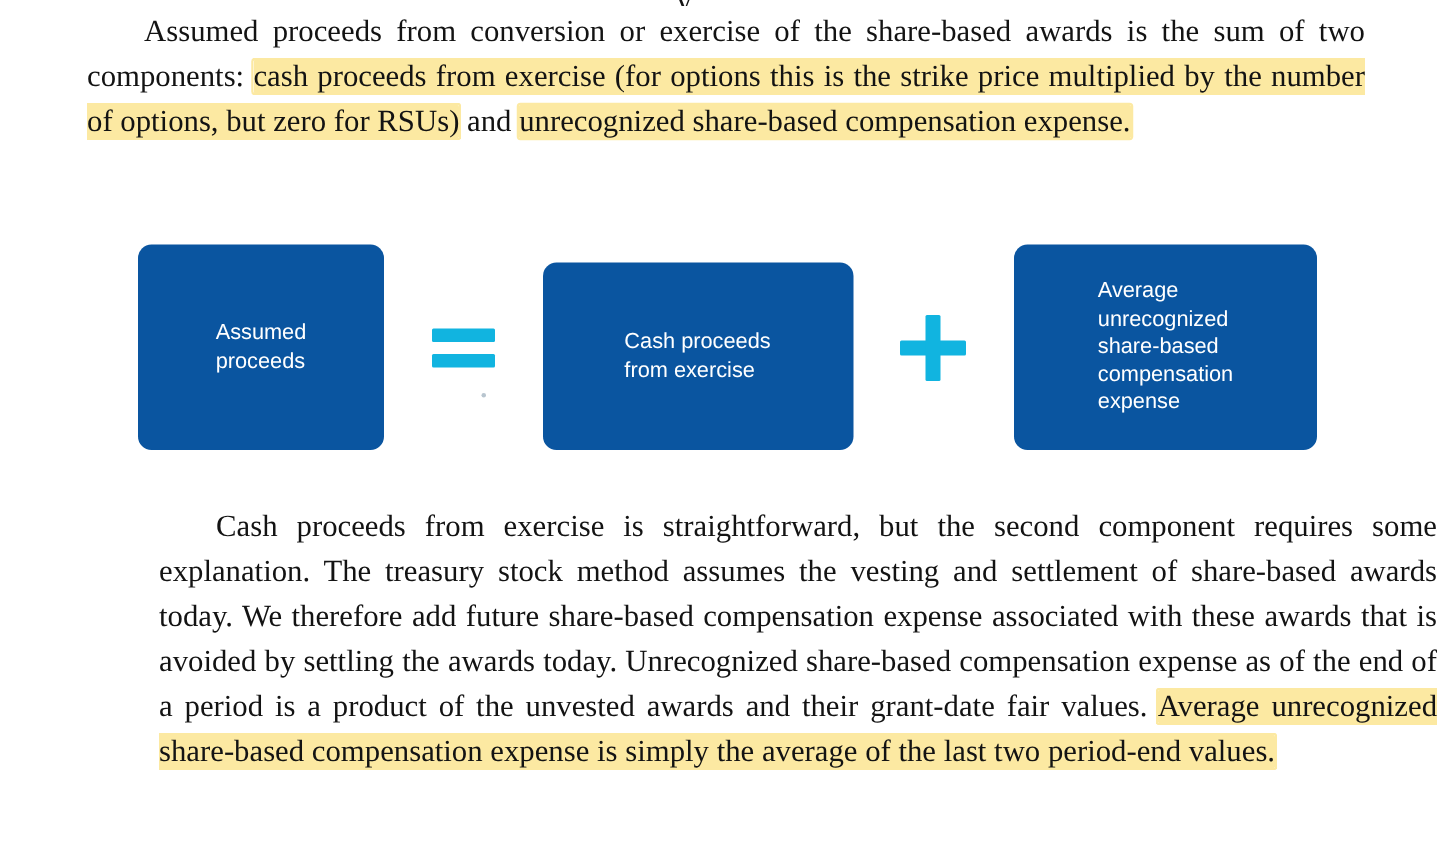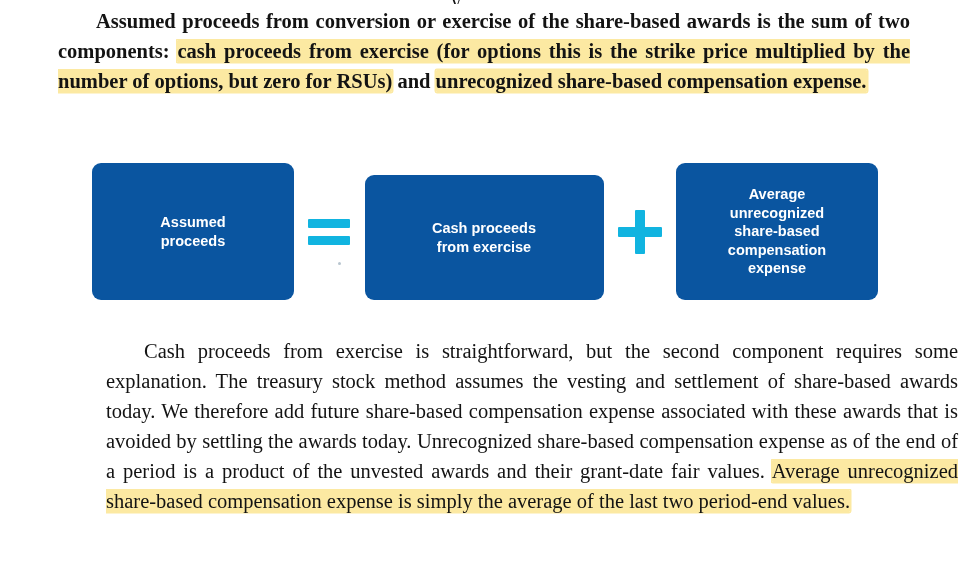--- a/index.html
+++ b/index.html
@@ -41,21 +41,20 @@
   .para .indent {
     display: inline-block;
     width: 38px;
   }
 
   #para-top {
     position: absolute;
     left: 58px;
     top: 6px;
     width: 852px;
-    font-weight: bold;
   }
 
   #para-bottom {
     position: absolute;
     left: 58px;
     top: 336px;
     width: 852px;
     margin-left: 48px;
   }
 
@@ -76,32 +75,31 @@
     display: flex;
     align-items: stretch;
   }
   .dbox {
     background: #0a55a0;
     border-radius: 9px;
     color: #ffffff;
     font-family: "Liberation Sans", "DejaVu Sans", sans-serif;
     font-size: 14.5px;
     line-height: 18.5px;
-    font-weight: 700;
-    text-align: center;
+    font-weight: 400;
     display: flex;
     align-items: center;
     justify-content: center;
     padding: 4px 8px;
     box-sizing: border-box;
   }
   .dbox-text { white-space: pre-line; }
 
-  #box-assumed   { width: 202px; }
-  #box-cash      { width: 239px; margin-top: 12px; }
+  #box-assumed   { width: 164px; }
+  #box-cash      { width: 207px; margin-top: 12px; }
   #box-average   { width: 202px; }
 
   .op {
     flex: 1 1 auto;
     display: flex;
     align-items: center;
     justify-content: center;
     position: relative;
   }
   

